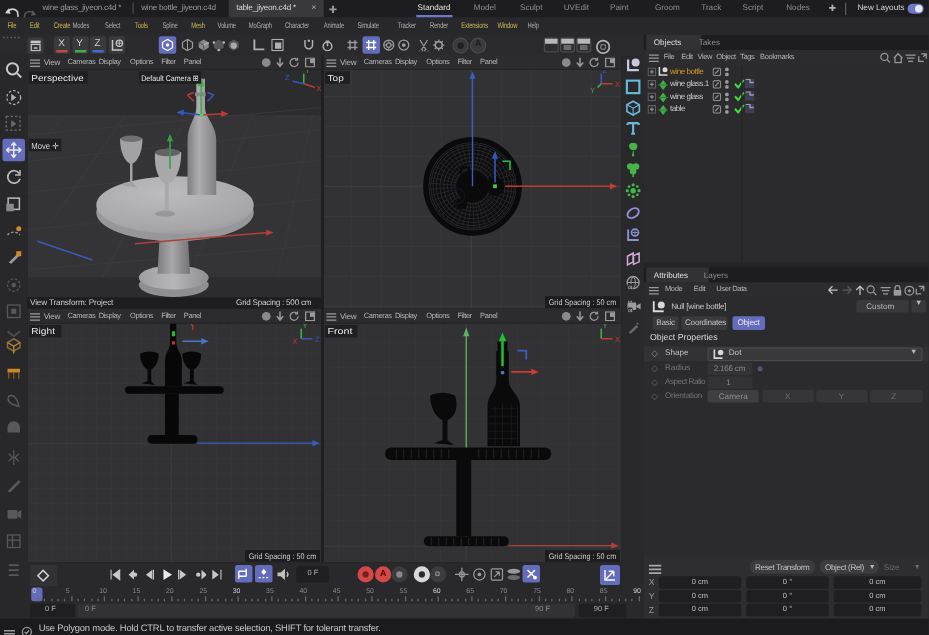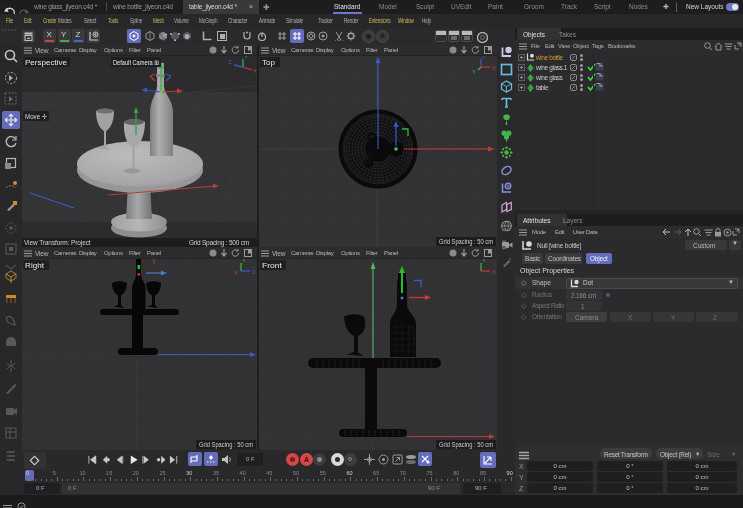--- a/index.html
+++ b/index.html
@@ -1140,14 +1140,15 @@
   <svg width="10" height="8">
         <path d="M0 1.5h9M0 4h9M0 6.5h9" stroke="#9a9a9a" stroke-width="1.2"></path>
       </svg>
 </div>
 <div class="abs" style="left:17px;top:497px;width:9px;height:9px;">
   <svg width="9" height="9">
         <circle cx="4.5" cy="4.5" r="3.6" fill="none" stroke="#9a9a9a" stroke-width="1"></circle>
         <path d="M2.8 4.6l1.2 1.2 2.2-2.4" fill="none" stroke="#9a9a9a" stroke-width="1"></path>
       </svg>
 </div>
+<div class="abs" style="left:31px;top:497.5px;font-size:7.5px;letter-spacing:-0.15px;color:#c4c4c4;">Use Polygon mode. Hold CTRL to transfer active selection, SHIFT for tolerant transfer.</div>
 
 </div>
 
 </body></html>

